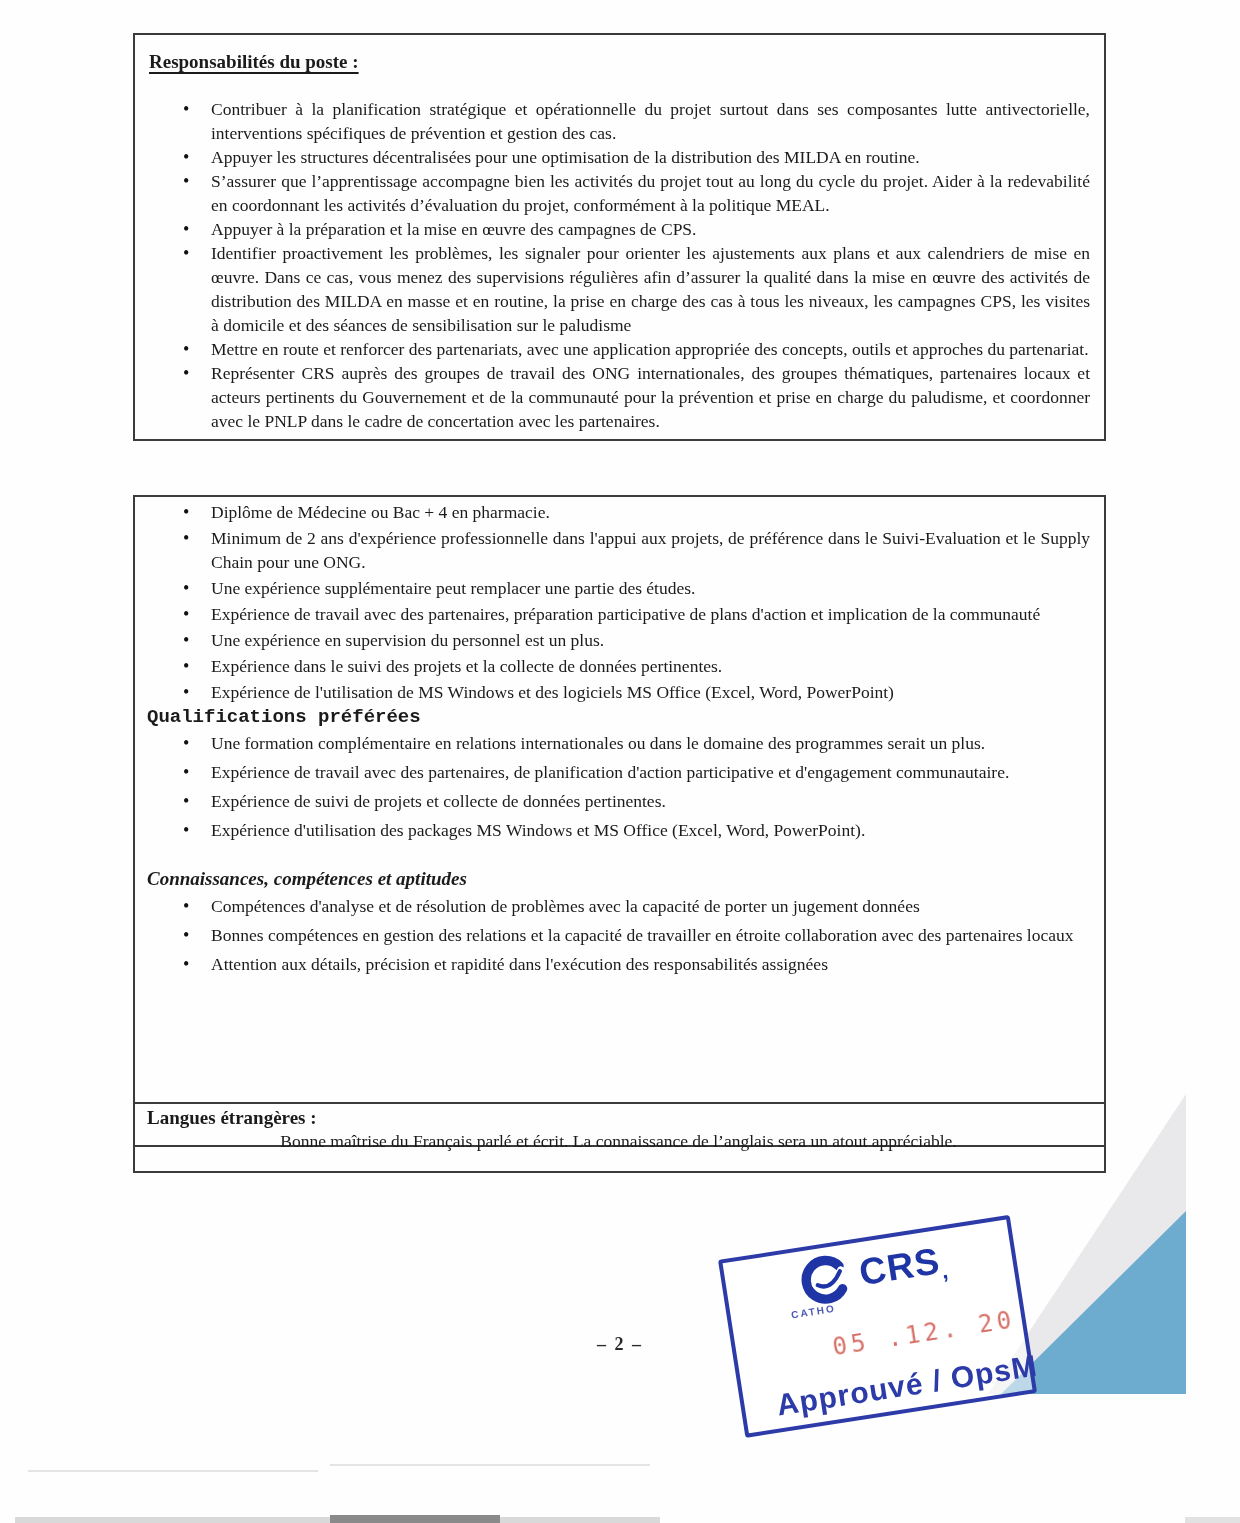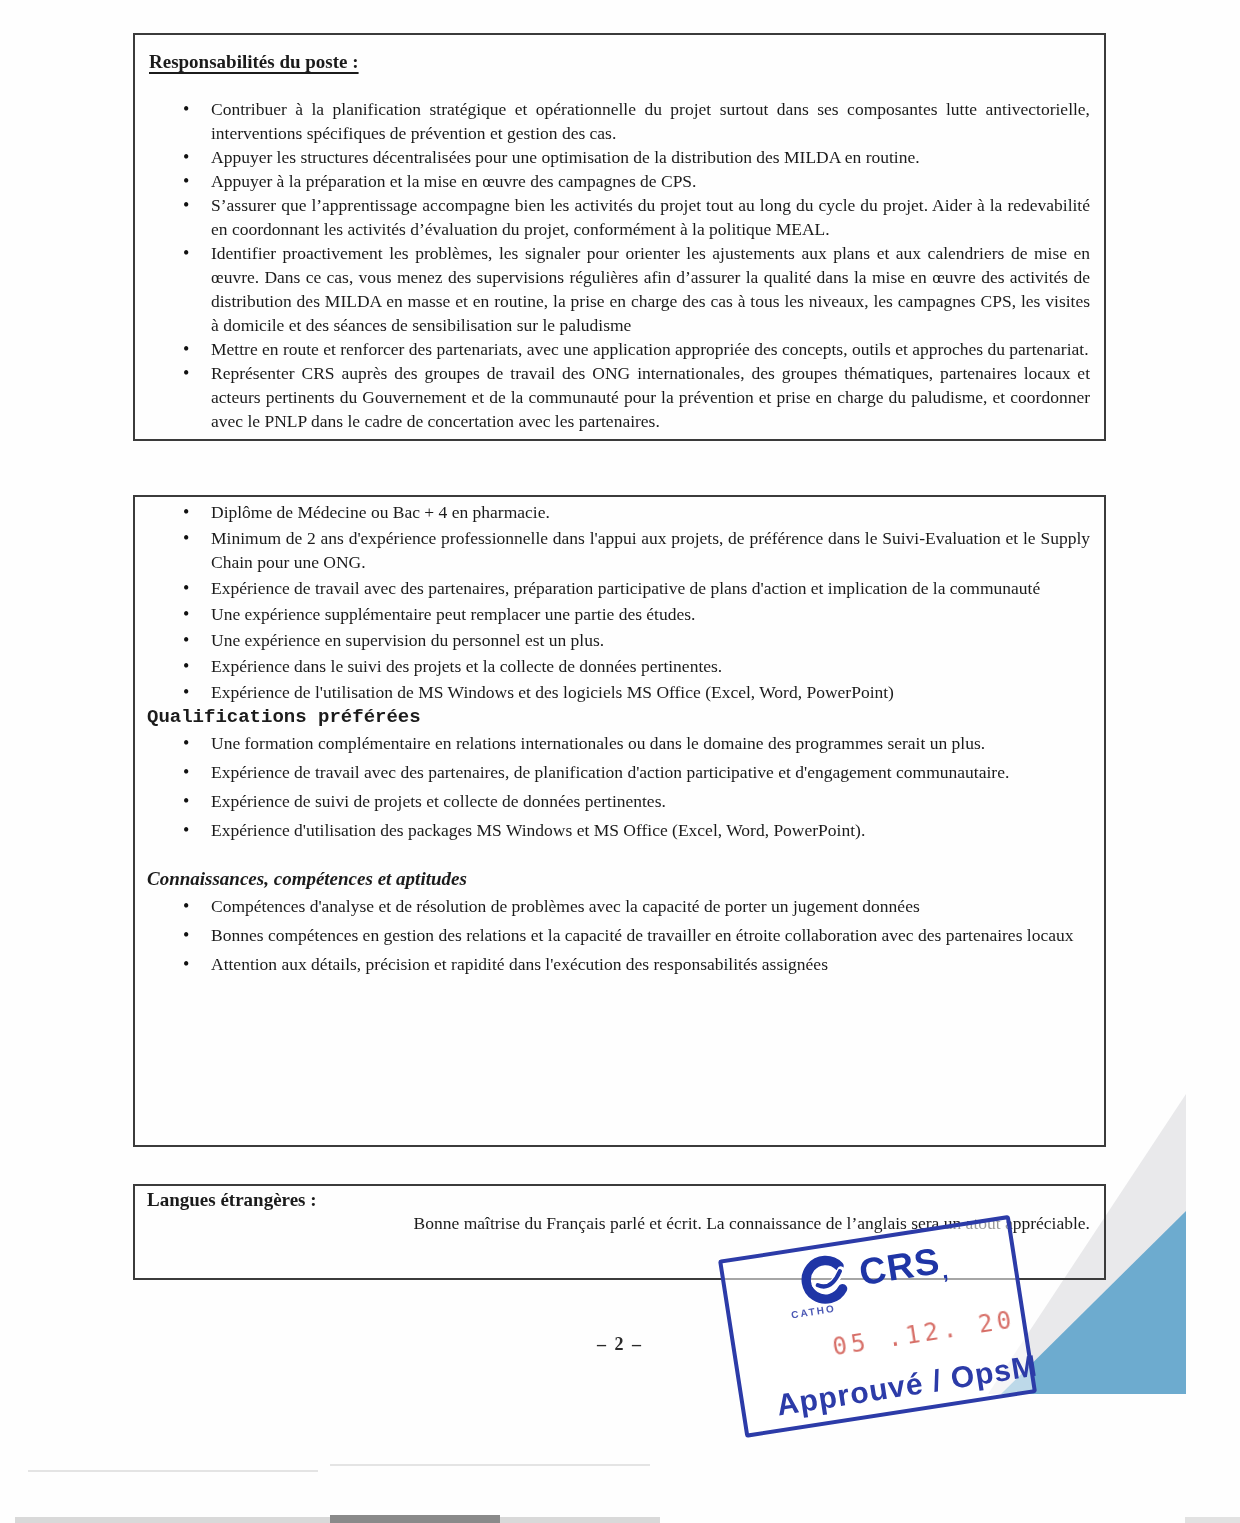--- a/index.html
+++ b/index.html
@@ -11,21 +11,21 @@
     color:#1b1b1b;
     -webkit-font-smoothing:antialiased;
   }
   .box {
     position:absolute; left:133px; width:973px;
     border:2px solid #3b3b3b; background:transparent;
     padding:12px 14px 6px 12px; overflow:hidden;
   }
   .box1 { top:33px;  height:408px; }
   .box2 { top:495px; height:652px; padding-top:3px; }
-  .box3 { top:1184px; height:96px; padding-top:3px; padding-bottom:2px; }
+  .box3 { top:1102px; height:71px; padding-top:3px; padding-bottom:2px; }
 
   .h-underline {
     font-size:19px; font-weight:bold;
     text-decoration:underline; text-underline-offset:4px;
     text-decoration-thickness:2px;
   }
   .box1 .h-underline { margin:4px 0 24px 2px; }
   .box2 .h-underline { margin:0 0 4px 2px; }
   .h-plain  { font-size:19px; font-weight:bold; margin:2px 0 3px 0;font-family:Liberation Mono, monospace; }
   .h-italic { font-size:19px; font-weight:bold; font-style:italic; margin:26px 0 4px 0; }
@@ -36,21 +36,21 @@
     position:relative; padding-left:64px; text-align:justify;
     font-size:17.5px; line-height:24px;
   }
   ul.blist li::before {
     content:"\2022"; position:absolute; left:36px; top:0;
     font-size:18px; line-height:24px; color:#111;
   }
   ul.gap2 li { margin-bottom:2px; }
   ul.gap5 li { margin-bottom:5px; }
 
-  .para { font-size:17.5px; line-height:24px; text-align:right;font-family:Liberation Serif, serif; }
+  .para { font-size:17.5px; line-height:24px; text-align:center;font-family:Liberation Serif, serif; }
 
   .page-number {
     position:absolute; left:575px; top:1334px; width:90px;
     text-align:center; font-size:18px; font-weight:bold;
     letter-spacing:2px; color:#2a2a2a;
   }
 
   
   .tri { position:absolute; }
 
@@ -101,34 +101,34 @@
   <svg class="tri" style="left:970px; top:1080px;" width="230" height="330" viewBox="0 0 230 330">
     <polygon points="216,14 216,314 18,314" fill="#e9e9eb"></polygon>
     <polygon points="216,131 216,314 31,314" fill="#6dabcf"></polygon>
   </svg>
 
   <div class="box box1">
     <div class="h-underline">Responsabilités du poste :</div>
     <ul class="blist">
       <li><span>Contribuer à la planification stratégique et opérationnelle du projet surtout dans ses composantes lutte antivectorielle, interventions spécifiques de prévention et gestion des cas.</span></li>
       <li><span>Appuyer les structures décentralisées pour une optimisation de la distribution des MILDA en routine.</span></li>
+      <li><span>S’assurer que l’apprentissage accompagne bien les activités du projet tout au long du cycle du projet. Aider à la redevabilité en coordonnant les activités d’évaluation du projet, conformément à la politique MEAL.</span></li>
       <li><span>Appuyer à la préparation et la mise en œuvre des campagnes de CPS.</span></li>
-      <li><span>S’assurer que l’apprentissage accompagne bien les activités du projet tout au long du cycle du projet. Aider à la redevabilité en coordonnant les activités d’évaluation du projet, conformément à la politique MEAL.</span></li>
       <li><span>Identifier proactivement les problèmes, les signaler pour orienter les ajustements aux plans et aux calendriers de mise en œuvre. Dans ce cas, vous menez des supervisions régulières afin d’assurer la qualité dans la mise en œuvre des activités de distribution des MILDA en masse et en routine, la prise en charge des cas à tous les niveaux, les campagnes CPS, les visites à domicile et des séances de sensibilisation sur le paludisme</span></li>
       <li><span>Mettre en route et renforcer des partenariats, avec une application appropriée des concepts, outils et approches du partenariat.</span></li>
       <li><span>Représenter CRS auprès des groupes de travail des ONG internationales, des groupes thématiques, partenaires locaux et acteurs pertinents du Gouvernement et de la communauté pour la prévention et prise en charge du paludisme, et coordonner avec le PNLP dans le cadre de concertation avec les partenaires.</span></li>
     </ul>
   </div>
 
   <div class="box box2">
     <ul class="blist gap2">
       <li><span>Diplôme de Médecine ou Bac + 4 en pharmacie.</span></li>
       <li><span>Minimum de 2 ans d'expérience professionnelle dans l'appui aux projets, de préférence dans le Suivi-Evaluation et le Supply Chain pour une ONG.</span></li>
+      <li><span>Une expérience supplémentaire peut remplacer une partie des études.</span></li>
       <li><span>Expérience de travail avec des partenaires, préparation participative de plans d'action et implication de la communauté</span></li>
-      <li><span>Une expérience supplémentaire peut remplacer une partie des études.</span></li>
       <li><span>Une expérience en supervision du personnel est un plus.</span></li>
       <li><span>Expérience dans le suivi des projets et la collecte de données pertinentes.</span></li>
       <li><span>Expérience de l'utilisation de MS Windows et des logiciels MS Office (Excel, Word, PowerPoint)</span></li>
     </ul>
     <div class="h-plain">Qualifications préférées</div>
     <ul class="blist gap5">
       <li><span>Une formation complémentaire en relations internationales ou dans le domaine des programmes serait un plus.</span></li>
       <li><span>Expérience de travail avec des partenaires, de planification d'action participative et d'engagement communautaire.</span></li>
       <li><span>Expérience de suivi de projets et collecte de données pertinentes.</span></li>
       <li><span>Expérience d'utilisation des packages MS Windows et MS Office (Excel, Word, PowerPoint).</span></li>

